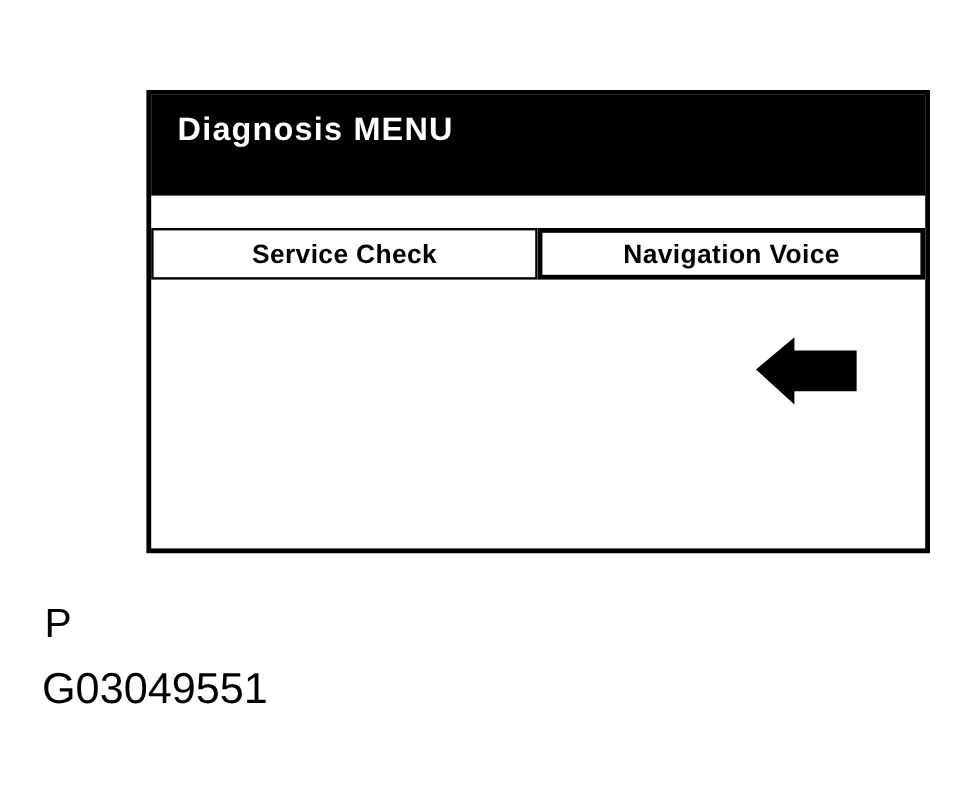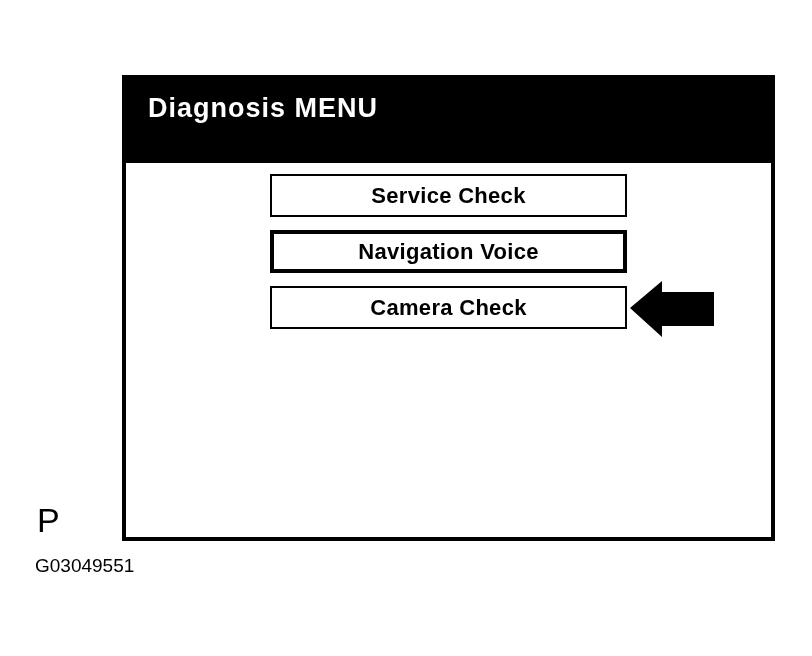--- a/index.html
+++ b/index.html
@@ -6,41 +6,41 @@
   html, body {
     width: 812px; height: 656px;
     background: #ffffff;
     font-family: "Liberation Sans", sans-serif;
     position: relative;
     overflow: hidden;
   }
   .panel {
     position: absolute;
     left: 122px; top: 75px;
-    width: 653px; height: 466px;
+    width: 653px; height: 386px;
     border: 4px solid #000000;
     background: #ffffff;
   }
   .panel-header {
     height: 84px;
     background: #000000;
     color: #ffffff;
     padding: 15px 0 0 22px;
   }
   .panel-title {
     font-size: 27px;
     font-weight: bold;
     letter-spacing: 1px;
     line-height: 1.05;
   }
   .panel-body {
     display: flex;
-    flex-direction: column;
+    flex-direction: row;
     align-items: center;
-    padding-top: 11px;
+    padding-top: 27px;
   }
   .menu-button {
     width: 357px;
     height: 43px;
     border: 2px solid #000000;
     background: #ffffff;
     display: flex;
     align-items: center;
     justify-content: center;
     margin-bottom: 13px;
@@ -64,42 +64,39 @@
   .footer-page-label {
     position: absolute;
     left: 37px; top: 503px;
     font-size: 34px;
     color: #000000;
     line-height: 1;
   }
   .footer-figure-code {
     position: absolute;
     left: 35px; top: 556px;
-    font-size: 19px;
+    font-size: 36px;
     color: #000000;
     line-height: 1;
   }
 </style>
 </head>
 <body>
 
 <div class="panel">
   <div class="panel-header">
     <div class="panel-title">Diagnosis MENU</div>
   </div>
   <div class="panel-body">
     <div class="menu-button">
       <span class="btn-label">Service Check</span>
     </div>
     <div class="menu-button selected">
       <span class="btn-label">Navigation Voice</span>
     </div>
-    <div class="menu-button">
-      <span class="btn-label">Camera Check</span>
-    </div>
   </div>
 </div>
 
 <svg class="pointer-arrow" viewBox="0 0 84 57" xmlns="http://www.w3.org/2000/svg" aria-hidden="true">
   <polygon points="0,27 32,0 32,11 84,11 84,45 32,45 32,56" fill="#000000"></polygon>
 </svg>
 
 <div class="footer-page-label">P</div>
 <div class="footer-figure-code">G03049551</div>
 

